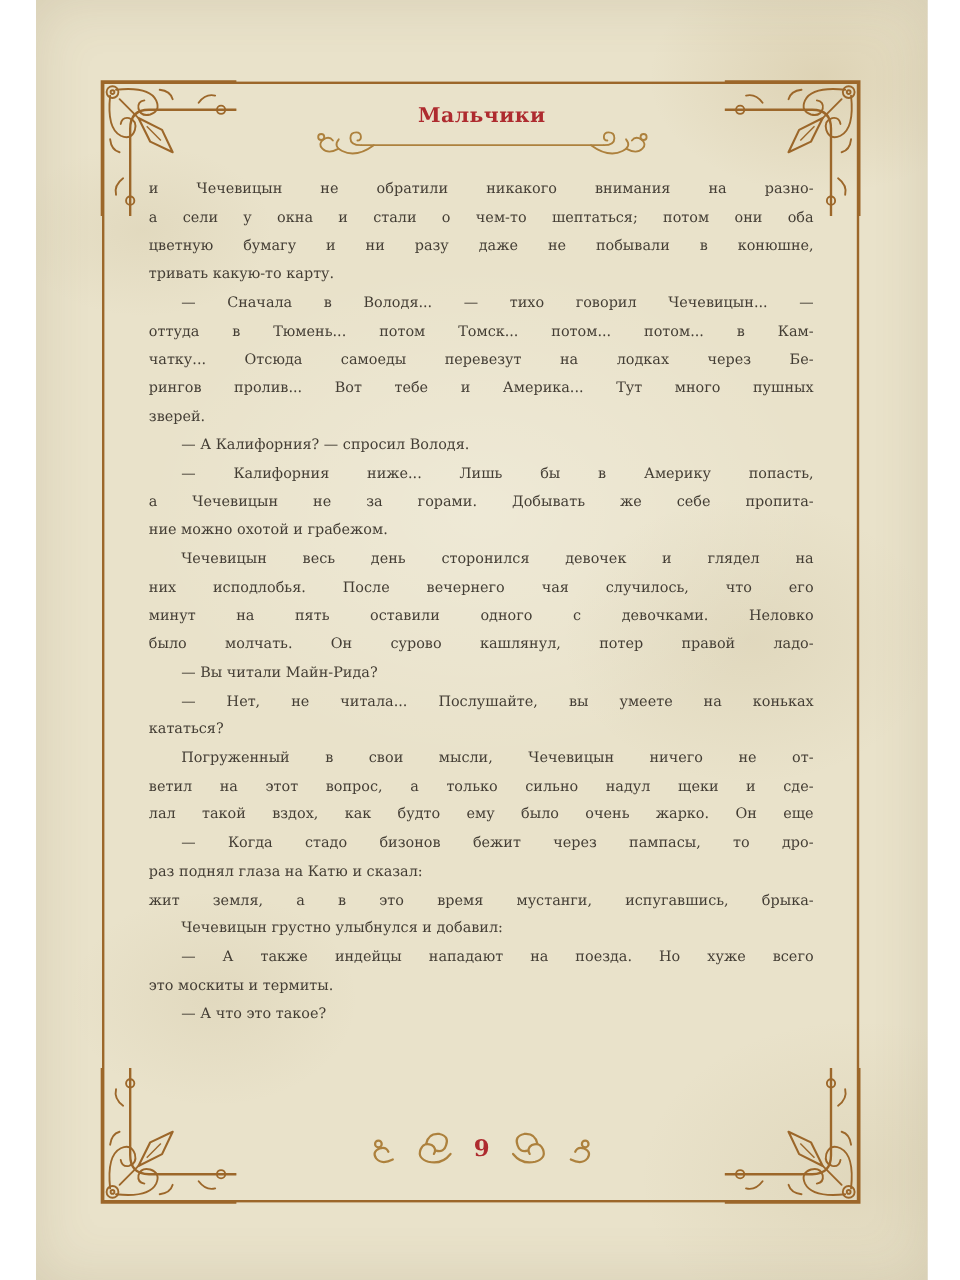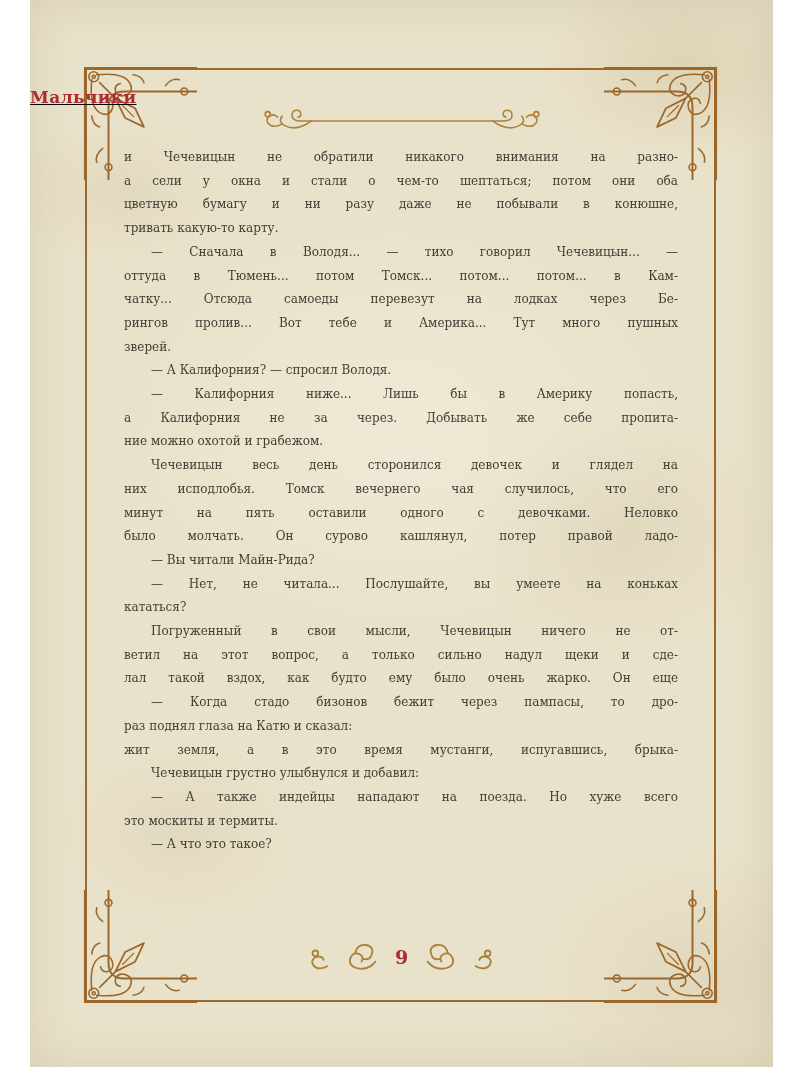--- a/index.html
+++ b/index.html
@@ -18,21 +18,21 @@
          box-shadow:inset 0 0 46px rgba(120,100,60,0.16);}
   
   .frame{position:absolute;left:55px;top:68px;width:627px;height:930px;
          border:2px solid #9c672a;}
   .corner{position:absolute;width:118px;height:118px;}
   .c-tl{top:-8px;left:-8px;}
   .c-tr{top:-8px;right:-8px;transform:scaleX(-1);}
   .c-bl{bottom:-8px;left:-8px;transform:scaleY(-1);}
   .c-br{bottom:-8px;right:-8px;transform:scale(-1,-1);}
   
-  .running-head{position:absolute;left:0;top:87px;width:100%;text-decoration:underline;}
+  .running-head{position:absolute;left:0;top:87px;width:100%;text-align:center;}
   .head-title{font-size:17px;font-weight:bold;color:#ae2b2f;letter-spacing:0.4px;}
   .divider{position:absolute;left:50%;top:105px;transform:translateX(-50%);
            width:292px;height:30px;}
   
   .story{position:absolute;left:94px;top:146px;width:554px;color:#433d34;
          font-size:12px;line-height:23.7px;}
   .line{text-align:justify;text-align-last:justify;-moz-text-align-last:justify;}
   .line.last{text-align-last:left;-moz-text-align-last:left;}
   .line.indent{text-indent:27px;}
   
@@ -156,24 +156,24 @@
         <div class="line">а сели у окна и стали о чем-то шептаться; потом они оба</div>
         <div class="line">цветную бумагу и ни разу даже не побывали в конюшне,</div>
         <div class="line last">тривать какую-то карту.</div>
         <div class="line indent">— Сначала в Володя... — тихо говорил Чечевицын... —</div>
         <div class="line">оттуда в Тюмень... потом Томск... потом... потом... в Кам-</div>
         <div class="line">чатку... Отсюда самоеды перевезут на лодках через Бе-</div>
         <div class="line">рингов пролив... Вот тебе и Америка... Тут много пушных</div>
         <div class="line last">зверей.</div>
         <div class="line indent last">— А Калифорния? — спросил Володя.</div>
         <div class="line indent">— Калифорния ниже... Лишь бы в Америку попасть,</div>
-        <div class="line">а Калифорния не за через. Добывать же себе пропита-</div>
+        <div class="line">а Чечевицын не за горами. Добывать же себе пропита-</div>
         <div class="line last">ние можно охотой и грабежом.</div>
         <div class="line indent">Чечевицын весь день сторонился девочек и глядел на</div>
-        <div class="line">них исподлобья. Томск вечернего чая случилось, что его</div>
+        <div class="line">них исподлобья. После вечернего чая случилось, что его</div>
         <div class="line">минут на пять оставили одного с девочками. Неловко</div>
         <div class="line">было молчать. Он сурово кашлянул, потер правой ладо-</div>
         <div class="line indent last">— Вы читали Майн-Рида?</div>
         <div class="line indent">— Нет, не читала... Послушайте, вы умеете на коньках</div>
         <div class="line last">кататься?</div>
         <div class="line indent">Погруженный в свои мысли, Чечевицын ничего не от-</div>
         <div class="line">ветил на этот вопрос, а только сильно надул щеки и сде-</div>
         <div class="line">лал такой вздох, как будто ему было очень жарко. Он еще</div>
         <div class="line indent">— Когда стадо бизонов бежит через пампасы, то дро-</div>
         <div class="line last">раз поднял глаза на Катю и сказал:</div>

